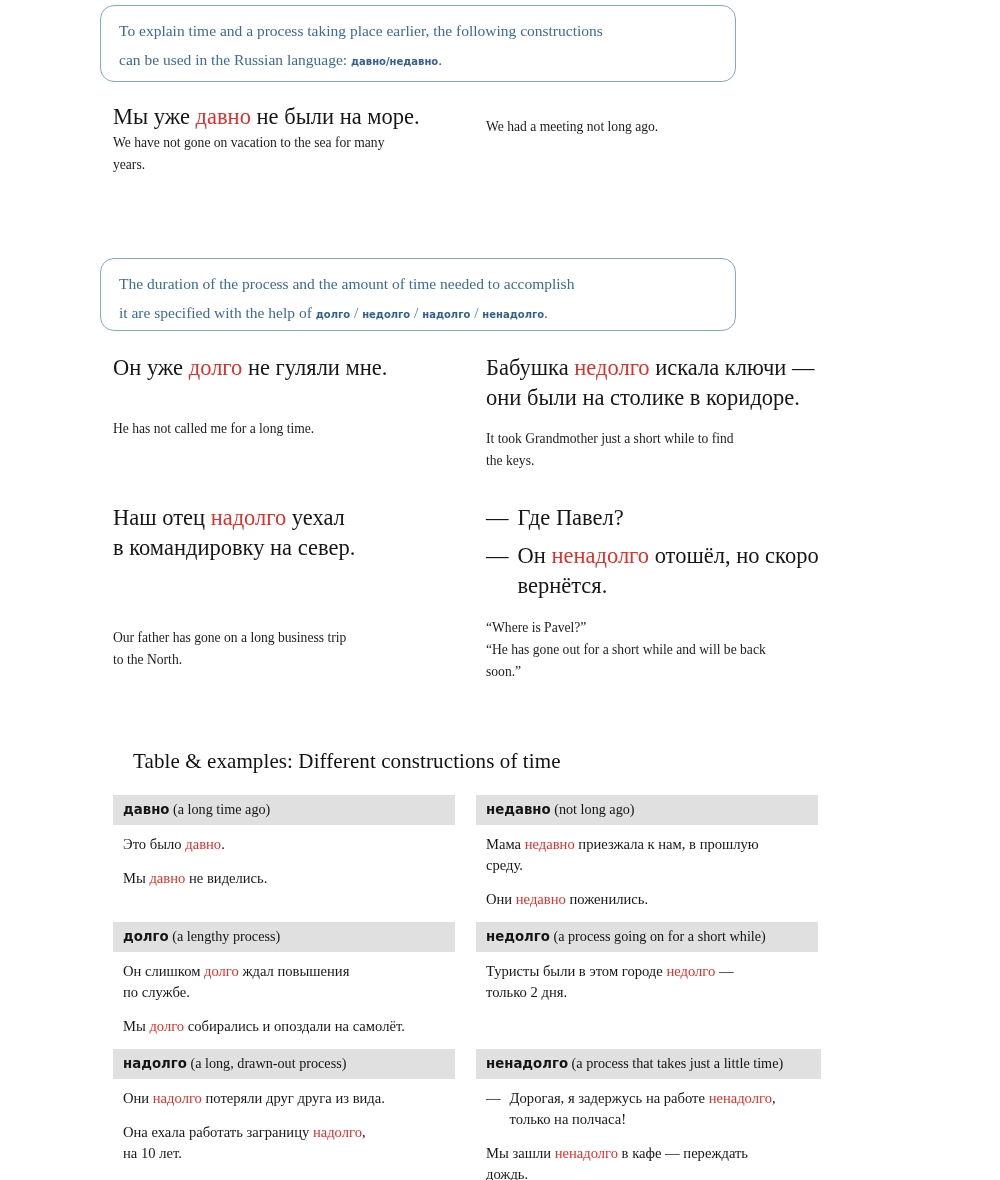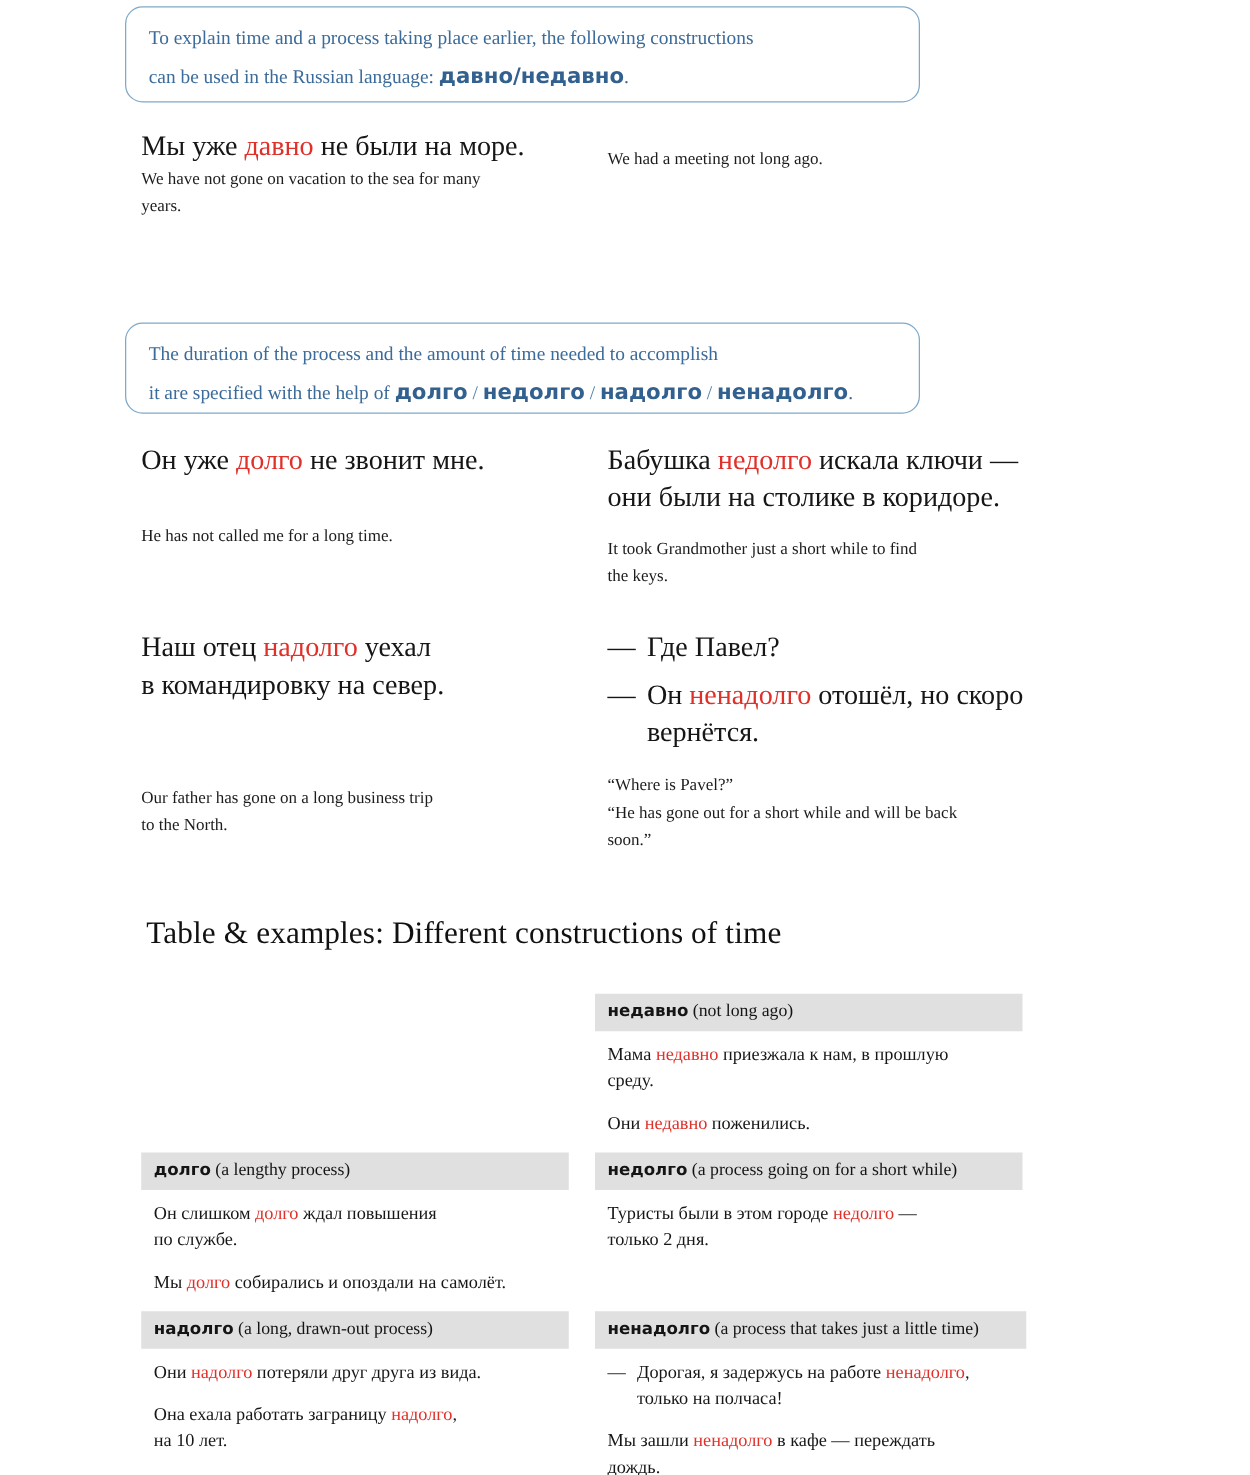--- a/index.html
+++ b/index.html
@@ -30,21 +30,21 @@
     border-radius: 14px;
     background: #ffffff;
     color: #3b6b9a;
     font-size: 15.5px;
     line-height: 1.85;
     padding: 11px 18px 12px 18px;
   }
   .callout b, .callout .kw {
     font-family: "DejaVu Sans", "Liberation Sans", sans-serif;
     font-weight: bold;
-    font-size: 17px;
+    font-size: 10px;
     color: #33618f;
   }
   .callout .sep {
     color: #4f7fae;
   }
 
   #callout-1 { left: 100px; top: 5px; width: 636px; height: 77px; }
   #callout-2 { left: 100px; top: 258px; width: 636px; height: 73px; }
 
   
@@ -88,24 +88,24 @@
   #ex-5 .en { margin-top: 64px; }
   #ex-6 { left: 486px; top: 503px; width: 350px; }
   #ex-6 .ru + .ru { margin-top: 8px; }
   #ex-6 .en { margin-top: 16px; line-height: 1.62; }
 
   
   #section-heading {
     position: absolute;
     left: 117px;
     top: 733px;
-    font-size: 25px;
+    font-size: 21px;
     font-weight: normal;
     color: #111111;
-    margin: 0;
+    margin: 16px;
     letter-spacing: 0.1px;
   }
 
   
   .card {
     position: absolute;
     width: 342px;
     box-sizing: border-box;
   }
   .card-header {
@@ -163,21 +163,21 @@
   <div class="example" id="ex-2">
     <p class="en"><span>We had a meeting not long ago.</span></p>
   </div>
 
   <div class="callout" id="callout-2">
     <div>The duration of the process and the amount of time needed to accomplish</div>
     <div><span>it are specified with the help of </span><span class="kw">долго</span><span class="sep"> / </span><span class="kw">недолго</span><span class="sep"> / </span><span class="kw">надолго</span><span class="sep"> / </span><span class="kw">ненадолго</span><span>.</span></div>
   </div>
 
   <div class="example" id="ex-3">
-    <p class="ru"><span>Он уже </span><span class="hl">долго</span><span> не звонит мне.</span></p>
+    <p class="ru"><span>Он уже </span><span class="hl">долго</span><span> не гуляли мне.</span></p>
     <p class="en"><span>He has not called me for a long time.</span></p>
   </div>
 
   <div class="example" id="ex-4">
     <p class="ru"><span>Бабушка </span><span class="hl">недолго</span><span> искала ключи —</span><br><span>они были на столике в коридоре.</span></p>
     <p class="en"><span>It took Grandmother just a short while to find</span><br><span>the keys.</span></p>
   </div>
 
   <div class="example" id="ex-5">
     <p class="ru"><span>Наш отец </span><span class="hl">надолго</span><span> уехал</span><br><span>в командировку на север.</span></p>
@@ -191,20 +191,27 @@
     </p>
     <p class="ru dialogue-line">
       <span class="dash">—</span>
       <span><span>Он </span><span class="hl">ненадолго</span><span> отошёл, но скоро</span><br><span>вернётся.</span></span>
     </p>
     <p class="en"><span>“Where is Pavel?”</span><br><span>“He has gone out for a short while and will be back</span><br><span>soon.”</span></p>
   </div>
 
   <h2 id="section-heading">Table &amp; examples: Different constructions of time</h2>
 
+  <div class="card" id="card-1">
+    <div class="card-header"><span class="term">давно</span><span> (a long time ago)</span></div>
+    <div class="card-body">
+      <p><span>Это было </span><span class="hl">давно</span><span>.</span></p>
+      <p><span>Мы </span><span class="hl">давно</span><span> не виделись.</span></p>
+    </div>
+  </div>
 
   <div class="card" id="card-2">
     <div class="card-header"><span class="term">недавно</span><span> (not long ago)</span></div>
     <div class="card-body">
       <p><span>Мама </span><span class="hl">недавно</span><span> приезжала к нам, в прошлую</span><br><span>среду.</span></p>
       <p><span>Они </span><span class="hl">недавно</span><span> поженились.</span></p>
     </div>
   </div>
 
   <div class="card" id="card-3">

